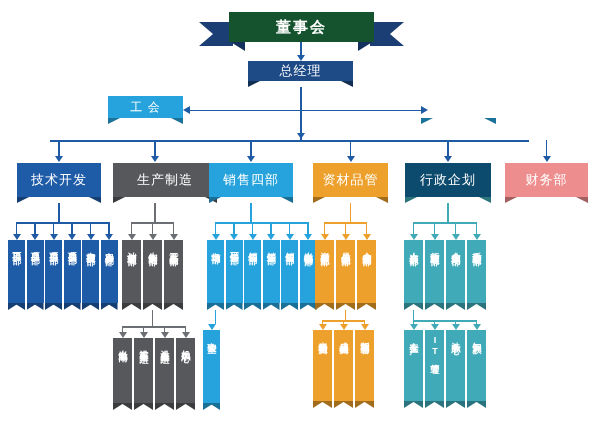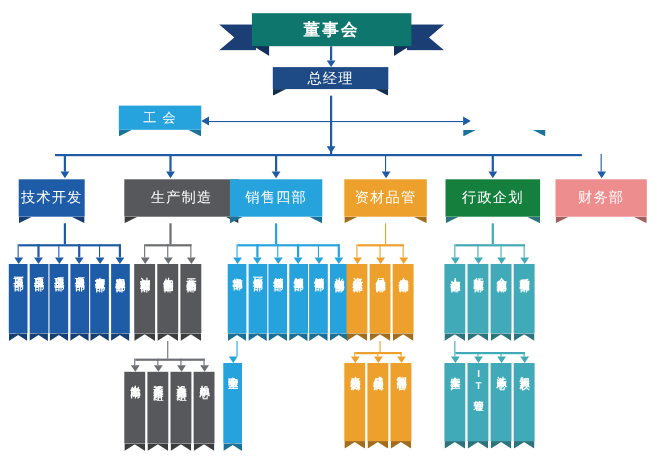--- a/index.html
+++ b/index.html
@@ -92,21 +92,21 @@
 </style>
 </head>
 <body>
 
 <div id="root">
     <div class="banner" style="left: 229px; top: 12px; width: 145px; height: 30px;">
       <div class="tail left" style="background: rgb(27, 63, 117);"></div>
       <div class="tail right" style="background: rgb(27, 63, 117);"></div>
       <div class="fold l"></div>
       <div class="fold r"></div>
-      <div class="body" style="background: #0f766e;">
+      <div class="body" style="background: #14532d;">
         <span style="font-size:15px">董事会</span>
       </div>
     </div>
     <div class="hbox" style="left: 248px; top: 61px; width: 105px; height: 26px; font-size: 13px;">
       <div class="face" style="background: rgb(30, 74, 134);">
         <span>总经理</span>
       </div>
       <div class="notch l" style="background: rgb(19, 46, 83);"></div>
       <div class="notch r" style="background: rgb(19, 46, 83);"></div>
     </div>
@@ -124,21 +124,21 @@
       <div class="notch r" style="background: rgb(27, 114, 154);"></div>
     </div>
     <div class="ln" style="left: 300px; top: 87px; width: 1.6px; height: 53px; background: rgb(31, 90, 165);"></div>
     <div class="ln" style="left: 190px; top: 109.5px; width: 231px; height: 1.6px; background: rgb(31, 90, 165);"></div>
     <div class="arrow left" style="left: 183px; top: 106.3px; border-right: 7px solid rgb(31, 90, 165);"></div>
     <div class="arrow right" style="left: 421px; top: 106.3px; border-left: 7px solid rgb(31, 90, 165);"></div>
     <div class="arrow down" style="left: 296.8px; top: 133px; border-top: 6px solid rgb(31, 90, 165);"></div>
     <div class="ln" style="left: 50px; top: 140px; width: 479px; height: 1.6px; background: rgb(31, 90, 165);"></div>
     <div class="ln" style="left: 58.2px; top: 140px; width: 1.6px; height: 16px; background: rgb(31, 90, 165);"></div>
     <div class="arrow down" style="left: 55px; top: 156px; border-top: 6px solid rgb(31, 90, 165);"></div>
-    <div class="hbox" style="left: 17px; top: 163px; width: 60px; height: 40px; font-size: 13px;">
+    <div class="hbox" style="left: 17px; top: 163px; width: 84px; height: 40px; font-size: 13px;">
       <div class="face" style="background: rgb(31, 92, 168);">
         <span>技术开发</span>
       </div>
       <div class="notch l" style="background: rgb(21, 63, 114);"></div>
       <div class="notch r" style="background: rgb(21, 63, 114);"></div>
     </div>
     <div class="ln" style="left: 154.2px; top: 140px; width: 1.6px; height: 16px; background: rgb(31, 90, 165);"></div>
     <div class="arrow down" style="left: 151px; top: 156px; border-top: 6px solid rgb(31, 90, 165);"></div>
     <div class="hbox" style="left: 113px; top: 163px; width: 104px; height: 40px; font-size: 13px;">
       <div class="face" style="background: rgb(86, 88, 91);">
@@ -161,21 +161,21 @@
     <div class="hbox" style="left: 313px; top: 163px; width: 75px; height: 40px; font-size: 13px;">
       <div class="face" style="background: rgb(237, 160, 43);">
         <span>资材品管</span>
       </div>
       <div class="notch l" style="background: rgb(161, 109, 29);"></div>
       <div class="notch r" style="background: rgb(161, 109, 29);"></div>
     </div>
     <div class="ln" style="left: 447.2px; top: 140px; width: 1.6px; height: 16px; background: rgb(31, 90, 165);"></div>
     <div class="arrow down" style="left: 444px; top: 156px; border-top: 6px solid rgb(31, 90, 165);"></div>
     <div class="hbox" style="left: 405px; top: 163px; width: 86px; height: 40px; font-size: 13px;">
-      <div class="face" style="background: #15803d;">
+      <div class="face" style="background: #0c4a6e;">
         <span>行政企划</span>
       </div>
       <div class="notch l" style="background: rgb(44, 116, 125);"></div>
       <div class="notch r" style="background: rgb(44, 116, 125);"></div>
     </div>
     <div class="ln" style="left: 545.7px; top: 140px; width: 1.6px; height: 16px; background: rgb(31, 90, 165);"></div>
     <div class="arrow down" style="left: 542.5px; top: 156px; border-top: 6px solid rgb(31, 90, 165);"></div>
     <div class="hbox" style="left: 505px; top: 163px; width: 83px; height: 40px; font-size: 13px;">
       <div class="face" style="background: rgb(238, 141, 141);">
         <span>财务部</span>

